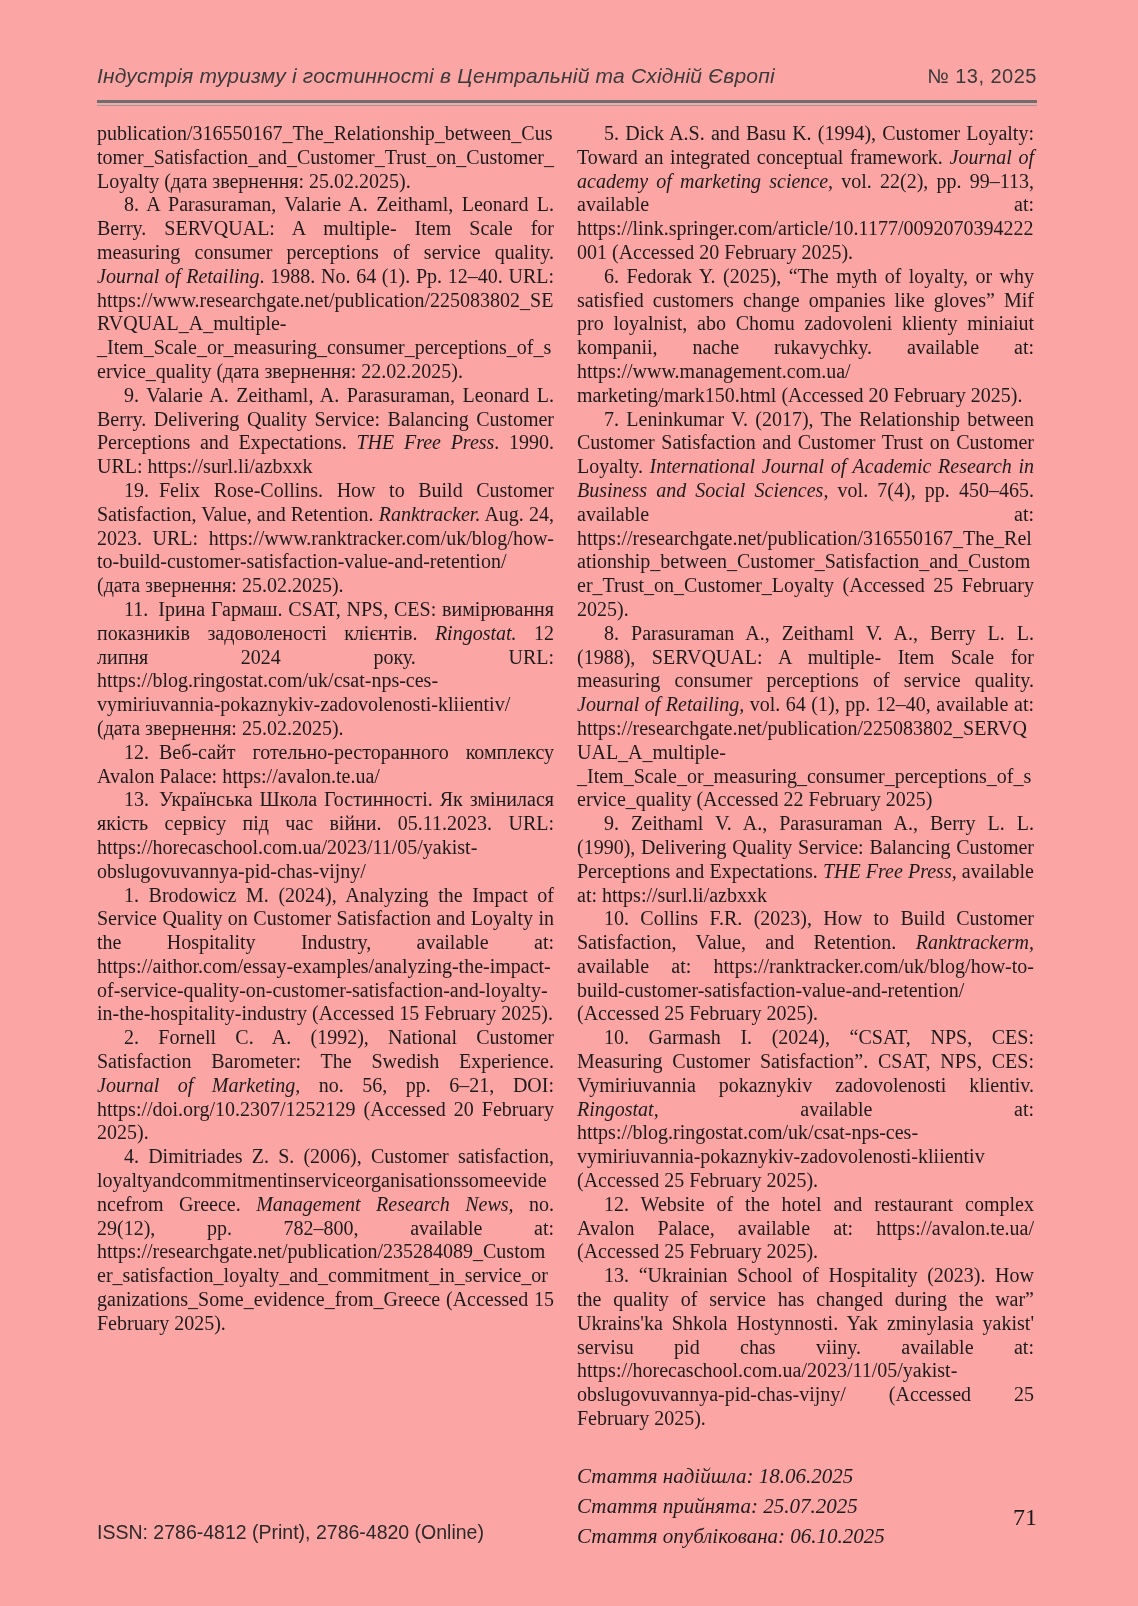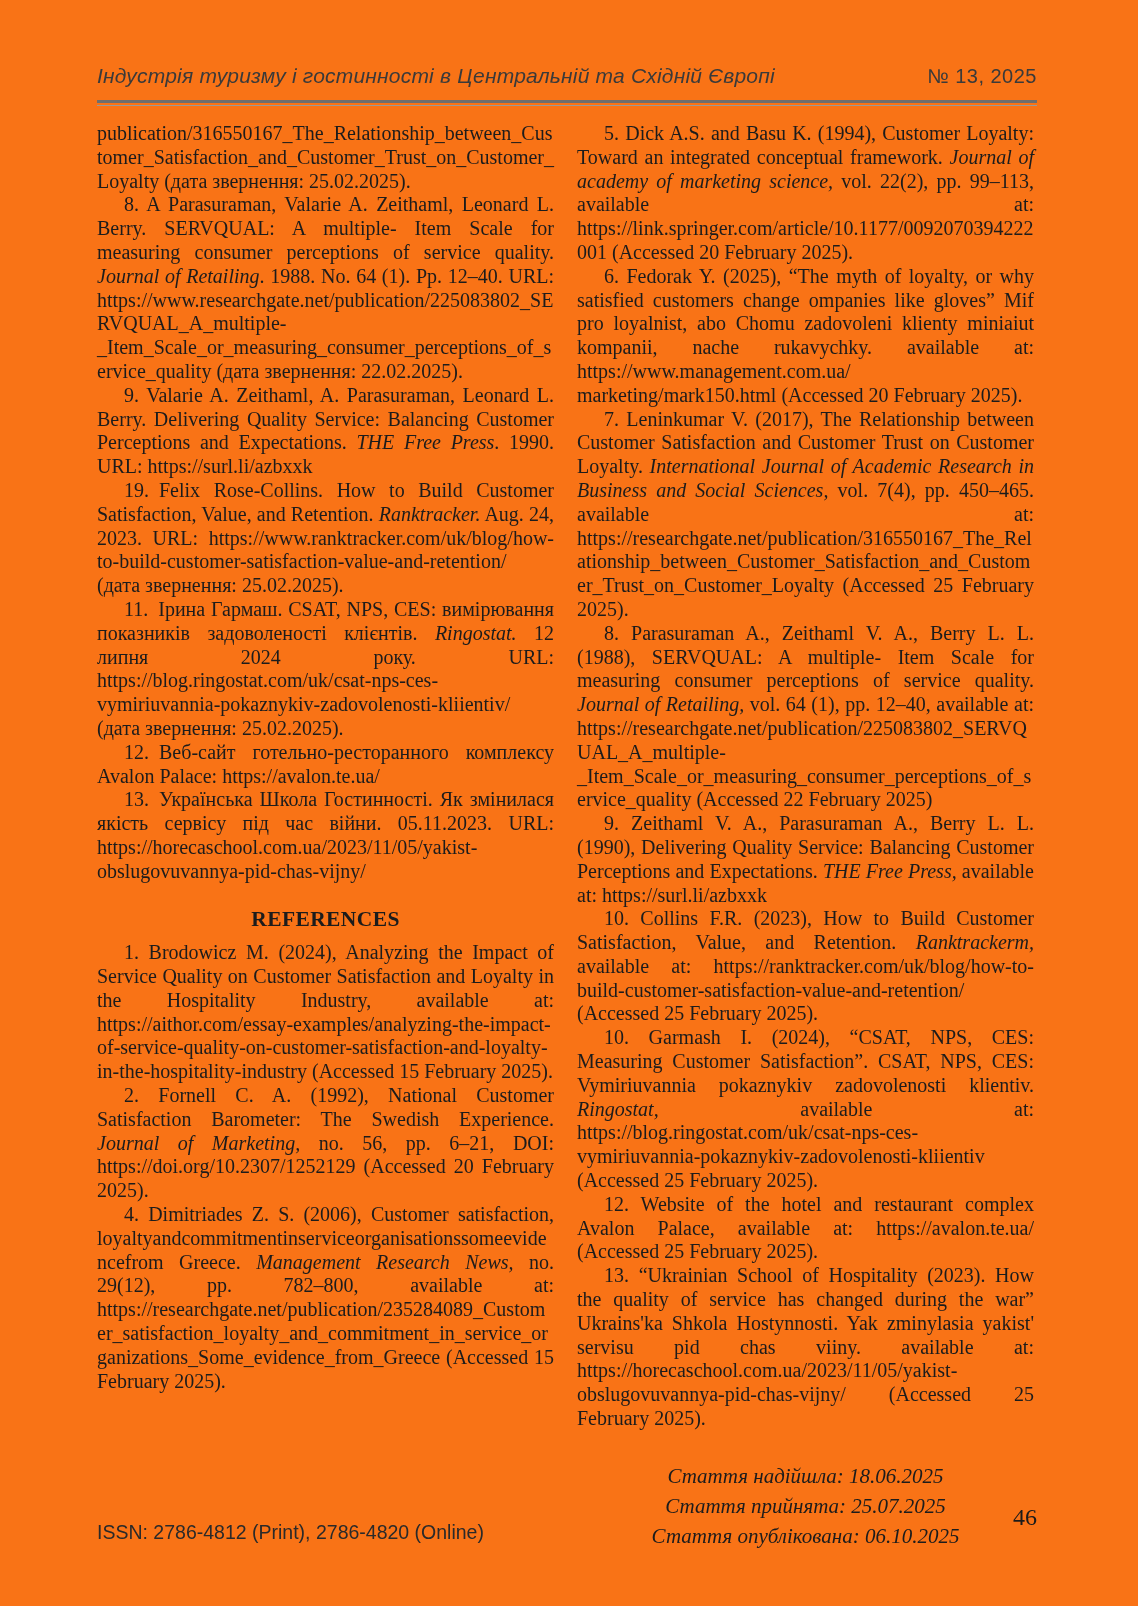--- a/index.html
+++ b/index.html
@@ -1,19 +1,19 @@
 <!DOCTYPE html>
 <html lang="uk"><head>
 <meta charset="utf-8">
 <style>
   html,body{margin:0;padding:0;background:#ffffff;}
   .page{
     position:relative;
     width:1138px;height:1606px;
-    background:#f97316;
+    background:#fca5a5;
     font-family:"Liberation Serif","DejaVu Serif",serif;
     color:#1c1c1c;
     overflow:hidden;
   }
   
   .header{
     position:absolute;left:97px;right:101px;top:64px;
     display:flex;justify-content:space-between;align-items:flex-end;
     font-family:"Liberation Sans","DejaVu Sans",sans-serif;
     color:#3a3a3a;
@@ -38,21 +38,21 @@
   }
   .para{margin:0;text-indent:27px;overflow-wrap:break-word;word-break:break-word;}
   .para.no-indent{text-indent:0;}
   .it{font-style:italic;}
   .refs-heading{
     font-size:21.5px;font-weight:bold;text-align:center;
     margin:24px 0 10px 0;letter-spacing:.4px;text-indent:0;
   }
   .dates{
     margin-top:30px;
-    text-align:center;font-style:italic;
+    text-align:left;font-style:italic;
     font-size:21px;line-height:30px;
   }
   .date-line{white-space:nowrap;}
   
   .issn{
     position:absolute;left:97px;top:1521px;
     font-family:"Liberation Sans","DejaVu Sans",sans-serif;
     font-size:19.5px;color:#2a2a2a;white-space:nowrap;
   }
   .page-number{
@@ -75,21 +75,20 @@
     <section class="col">
       <div id="left-pre">
           <p class="para no-indent"><span>publication/316550167_The_Relationship_between_Customer_Satisfaction_and_Customer_Trust_on_Customer_Loyalty (дата звернення: 25.02.2025).</span></p>
           <p class="para"><span>8. A Parasuraman, Valarie A. Zeithaml, Leonard L. Berry. SERVQUAL: A multiple- Item Scale for measuring consumer perceptions of service quality. </span><span class="it">Journal of Retailing</span><span>. 1988. No. 64 (1). Pp. 12–40. URL: https://www.researchgate.net/publication/225083802_SERVQUAL_A_multiple-_Item_Scale_or_measuring_consumer_perceptions_of_service_quality (дата звернення: 22.02.2025).</span></p>
           <p class="para"><span>9. Valarie A. Zeithaml, A. Parasuraman, Leonard L. Berry. Delivering Quality Service: Balancing Customer Perceptions and Expectations. </span><span class="it">THE Free Press</span><span>. 1990. URL: https://surl.li/azbxxk</span></p>
           <p class="para"><span>19. Felix Rose-Collins. How to Build Customer Satisfaction, Value, and Retention. </span><span class="it">Ranktracker.</span><span> Aug. 24, 2023. URL: https://www.ranktracker.com/uk/blog/how-to-build-customer-satisfaction-value-and-retention/ (дата звернення: 25.02.2025).</span></p>
           <p class="para"><span>11. Ірина Гармаш. CSAT, NPS, CES: вимірювання показників задоволеності клієнтів. </span><span class="it">Ringostat.</span><span> 12 липня 2024 року. URL: https://blog.ringostat.com/uk/csat-nps-ces-vymiriuvannia-pokaznykiv-zadovolenosti-kliientiv/ (дата звернення: 25.02.2025).</span></p>
           <p class="para"><span>12. Веб-сайт готельно-ресторанного комплексу Avalon Palace: https://avalon.te.ua/</span></p>
           <p class="para"><span>13. Українська Школа Гостинності. Як змінилася якість сервісу під час війни. 05.11.2023. URL: https://horecaschool.com.ua/2023/11/05/yakist-obslugovuvannya-pid-chas-vijny/</span></p>
         </div>
-      <h2 class="refs-heading">REFERENCES</h2>
       <div id="left-post">
           <p class="para"><span>1. Brodowicz M. (2024), Analyzing the Impact of Service Quality on Customer Satisfaction and Loyalty in the Hospitality Industry, available at: https://aithor.com/essay-examples/analyzing-the-impact-of-service-quality-on-customer-satisfaction-and-loyalty-in-the-hospitality-industry (Accessed 15 February 2025).</span></p>
           <p class="para"><span>2. Fornell C. A. (1992), National Customer Satisfaction Barometer: The Swedish Experience. </span><span class="it">Journal of Marketing,</span><span> no. 56, pp. 6–21, DOI: https://doi.org/10.2307/1252129 (Accessed 20 February 2025).</span></p>
           <p class="para"><span>4. Dimitriades Z. S. (2006), Customer satisfaction, loyaltyandcommitmentinserviceorganisationssomeevidencefrom Greece. </span><span class="it">Management Research News,</span><span> no. 29(12), pp. 782–800, available at: https://researchgate.net/publication/235284089_Customer_satisfaction_loyalty_and_commitment_in_service_organizations_Some_evidence_from_Greece (Accessed 15 February 2025).</span></p>
         </div>
     </section>
     <section class="col">
       <div id="right-paras">
           <p class="para"><span>5. Dick A.S. and Basu K. (1994), Customer Loyalty: Toward an integrated conceptual framework. </span><span class="it">Journal of academy of marketing science,</span><span> vol. 22(2), pp. 99–113, available at: https://link.springer.com/article/10.1177/0092070394222001 (Accessed 20 February 2025).</span></p>
           <p class="para"><span>6. Fedorak Y. (2025), “The myth of loyalty, or why satisfied customers change ompanies like gloves” Mif pro loyalnist, abo Chomu zadovoleni klienty miniaiut kompanii, nache rukavychky. available at: https://www.management.com.ua/ marketing/mark150.html (Accessed 20 February 2025).</span></p>
@@ -104,16 +103,16 @@
       <div class="dates" id="dates">
           <div class="date-line">Стаття надійшла: 18.06.2025</div>
           <div class="date-line">Стаття прийнята: 25.07.2025</div>
           <div class="date-line">Стаття опублікована: 06.10.2025</div>
         </div>
     </section>
   </main>
 
   <footer>
     <span class="issn">ISSN: 2786-4812 (Print), 2786-4820 (Online)</span>
-    <span class="page-number">46</span>
+    <span class="page-number">71</span>
   </footer>
 
 </div>
 
 </body></html>

